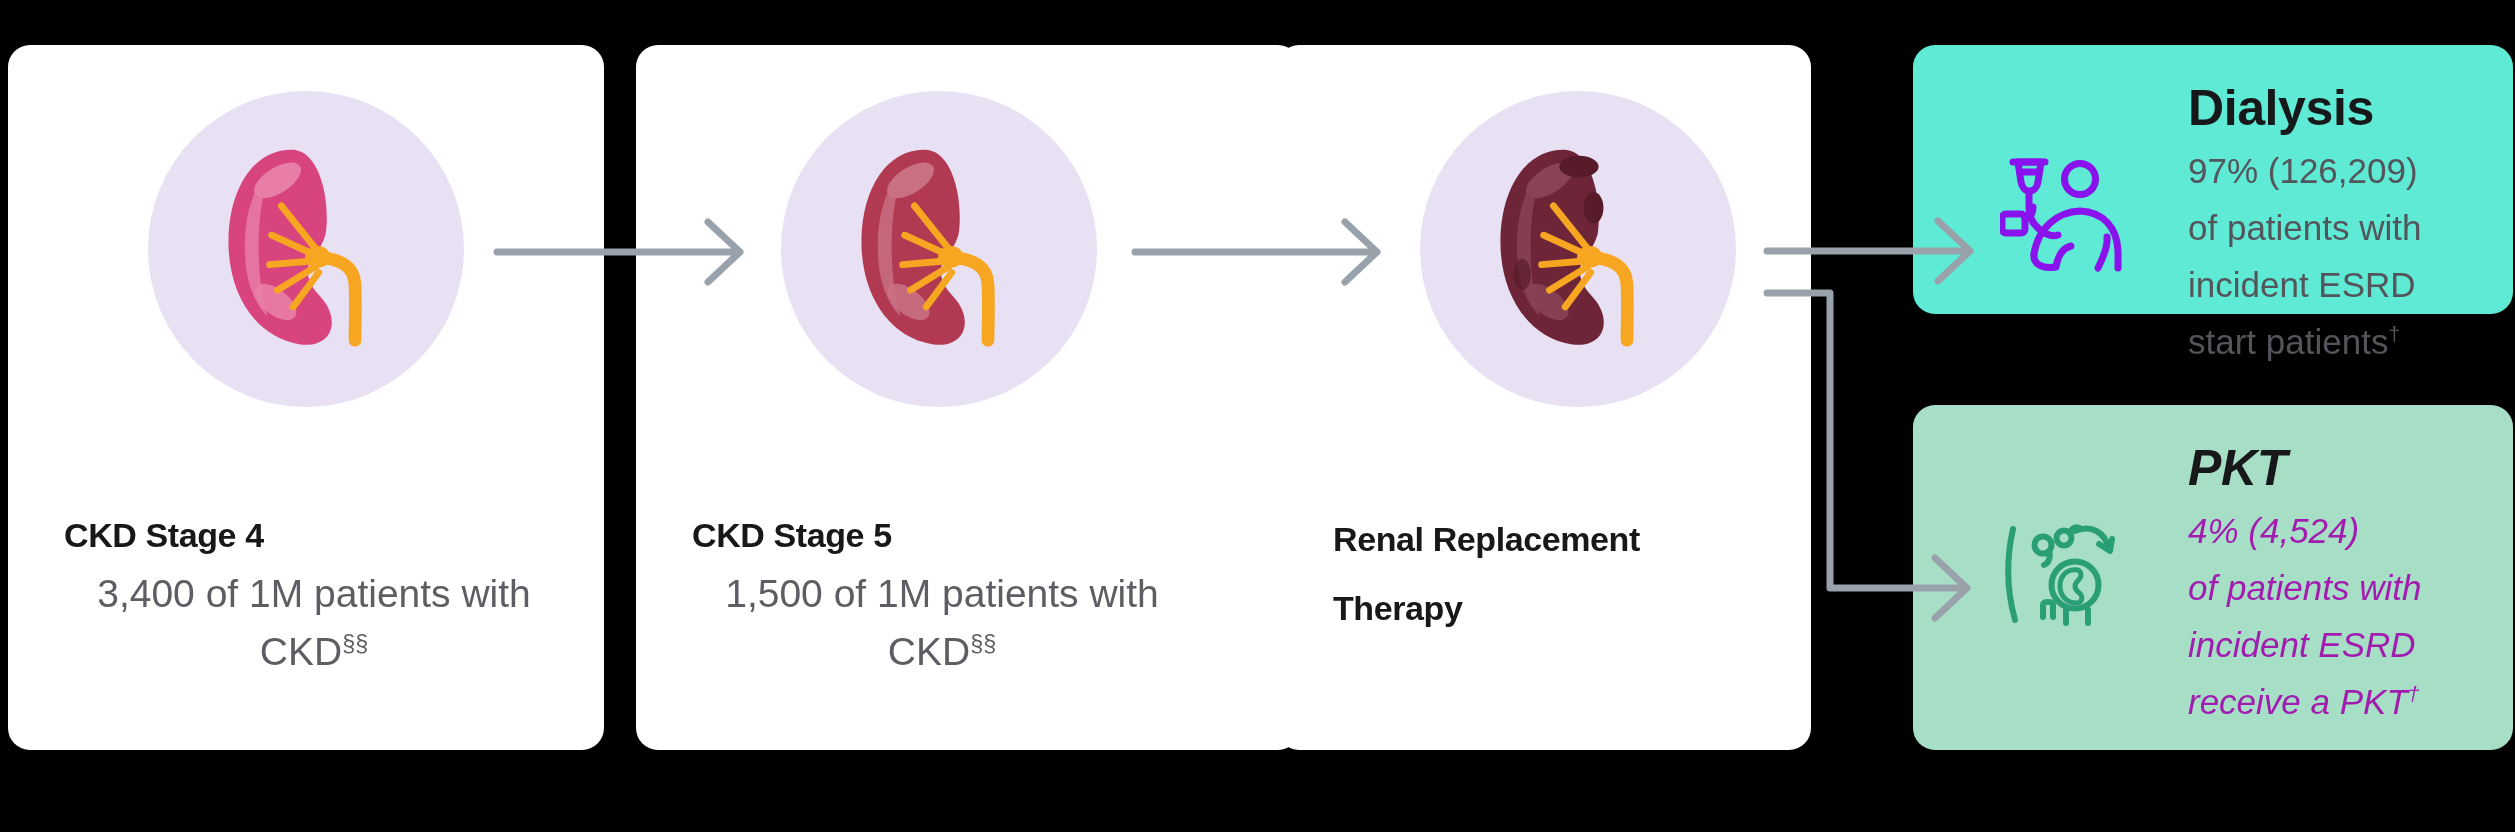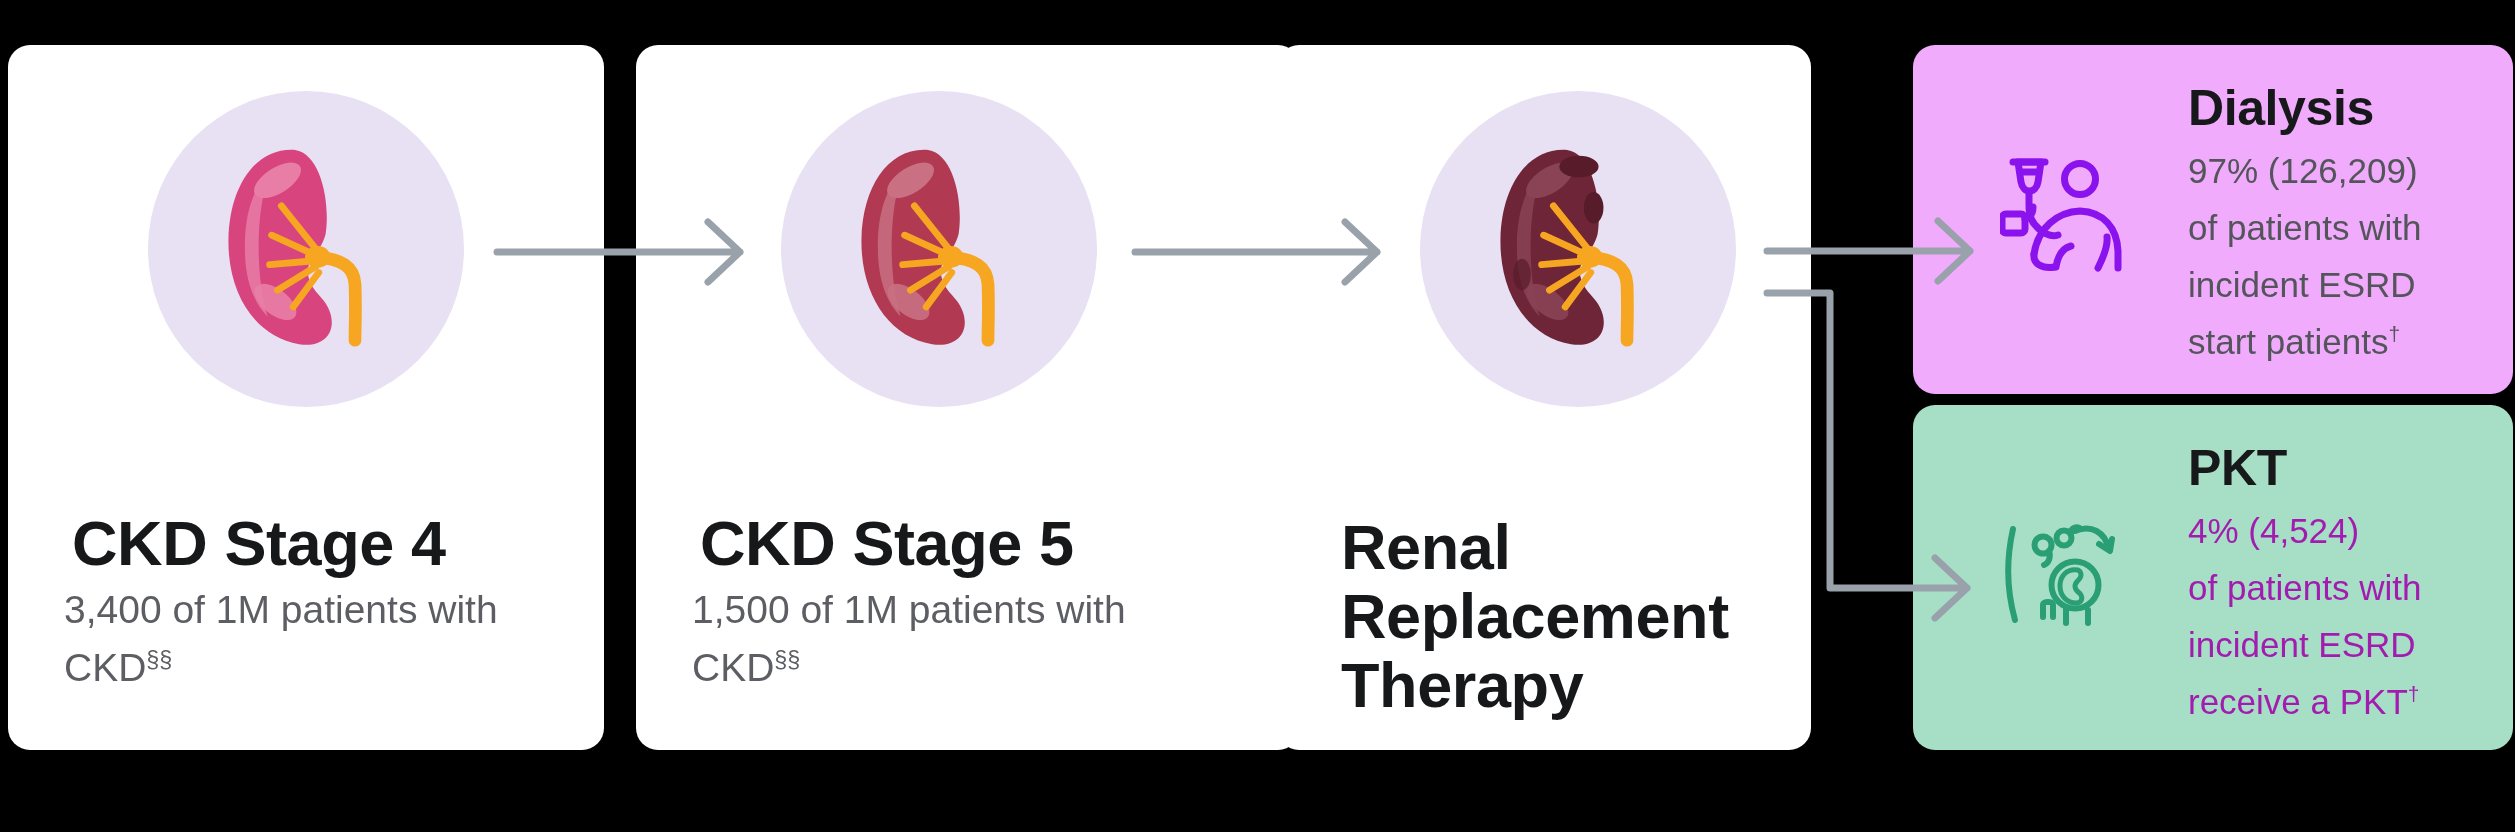--- a/index.html
+++ b/index.html
@@ -47,39 +47,39 @@
   .krrt .bump { display: block; }
   .ureter-stroke { stroke:#F7A621; fill:none; stroke-linecap:round; }
   .ureter-fill   { fill:#F7A621; }
 
   .card-text {
     position: absolute;
     left: 56px; top: 460px;
     width: 500px;
   }
   .card-title {
-    font-size: 63px; font-weight: 700;
+    font-size: 34px; font-weight: 700;
     color: #17181A; letter-spacing: -0.4px;
-    line-height: 60px; margin: 8px;
+    line-height: 60px; margin: 0;
   }
   .card-title.wrap3 { line-height: 69px; width: 370px; }
   .card-body {
-    margin-top: 6px;
     font-size: 39px; color: #5D5E63;
     line-height: 58px;
+    text-align: center;
   }
   sup { font-size: 60%; line-height: 0; }
 
   .outcome-box {
     position: absolute;
     left: 1913px; width: 600px;
     border-radius: 22px;
   }
-  #box-dialysis { top: 45px;  height: 349px; background: #f0abfc; }
-  #box-pkt      { top: 405px; height: 345px; background: #A7DFC6; }
+  #box-dialysis { top: 45px;  height: 269px; background: #5eead4; }
+  #box-pkt      { top: 405px; height: 345px; background: #A7DFC6; font-style: italic; }
 
   .box-text {
     position: absolute;
     left: 275px; top: 33px;
     width: 320px; white-space: nowrap;
   }
   .box-title {
     font-size: 50px; font-weight: 700;
     color: #17181A; letter-spacing: -0.4px;
     line-height: 60px; margin: 0;

